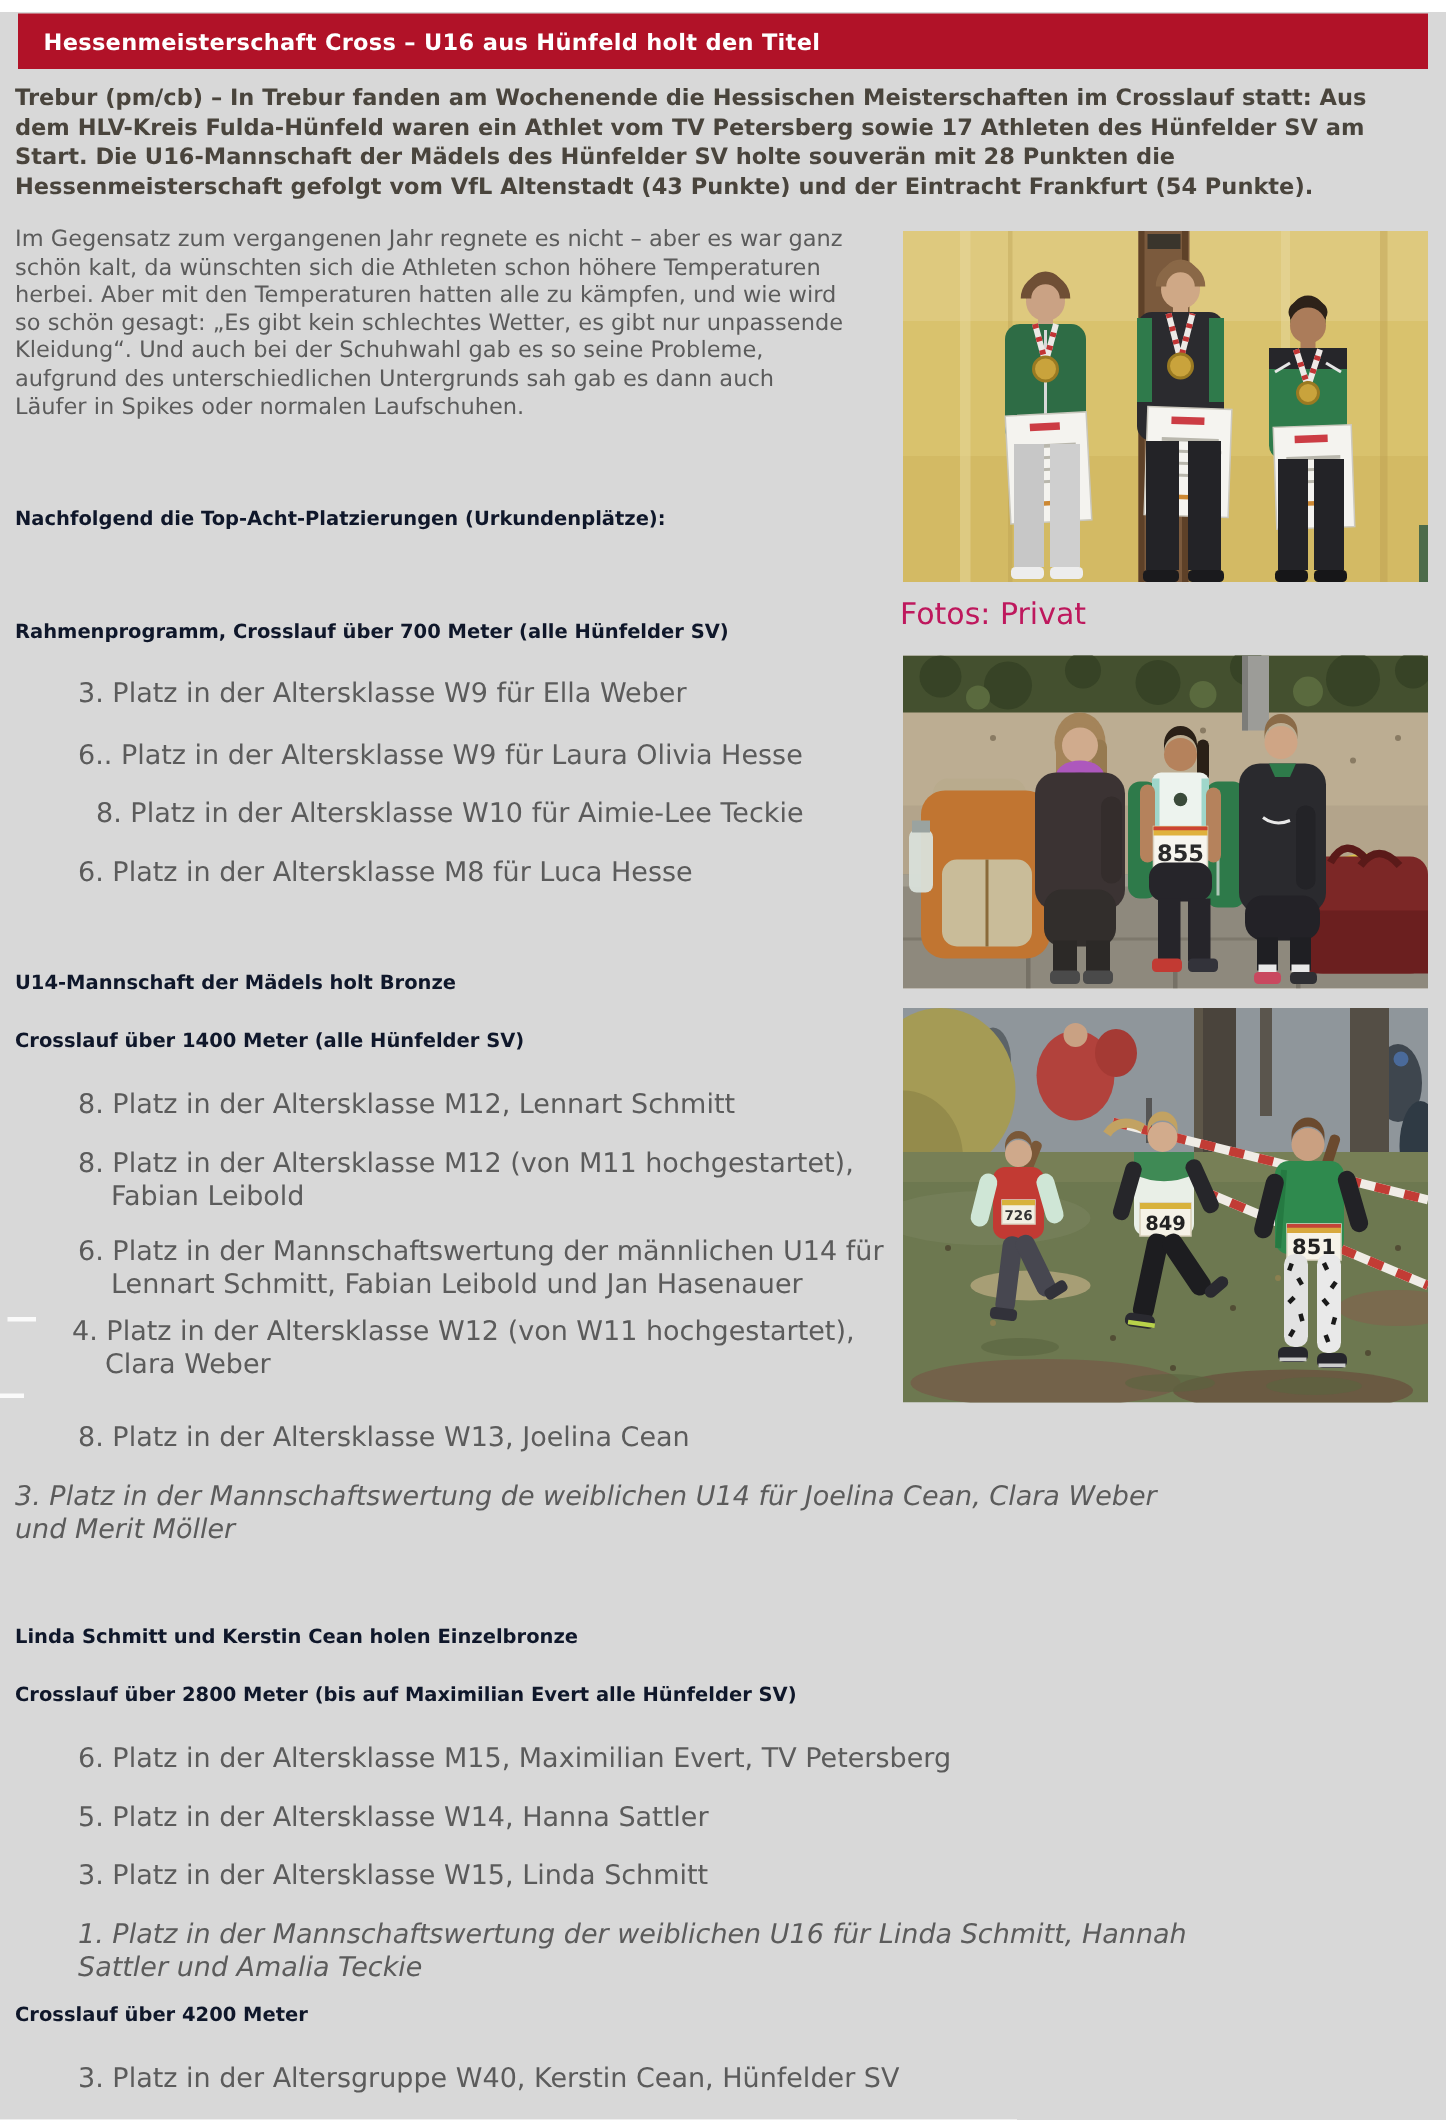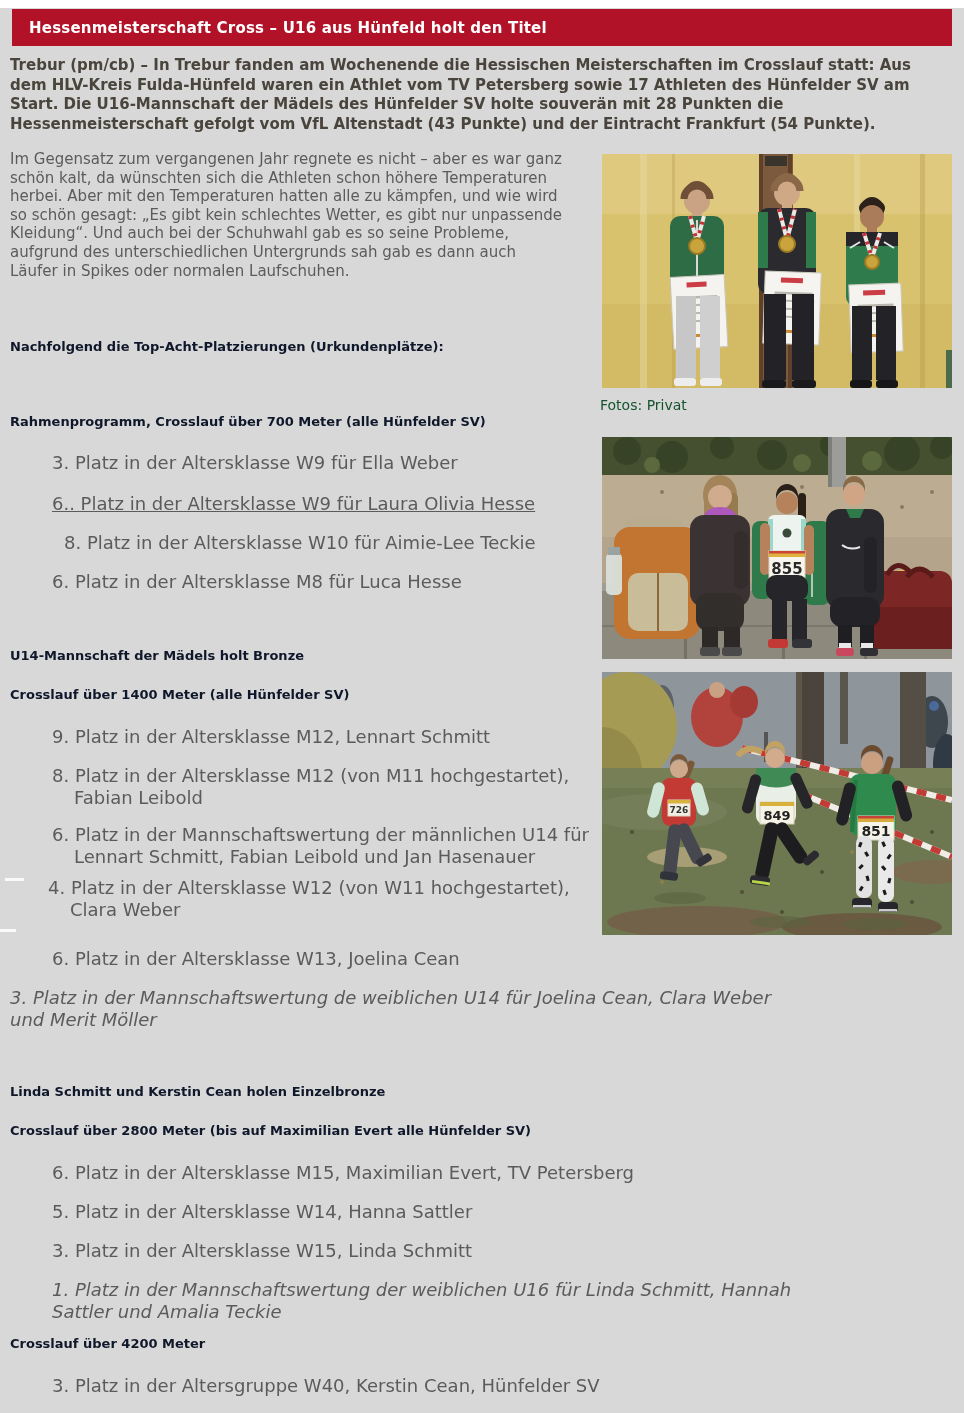--- a/index.html
+++ b/index.html
@@ -21,52 +21,52 @@
   .para {
     position:absolute; left:10px; top:150px; width:558px;
     font-size:15px; line-height:18.6px; color:#5b5b5b;
   }
   .h { position:absolute; font-weight:bold; font-size:13px; color:#0f172a; white-space:nowrap; }
   .item {
     position:absolute; font-size:18px; line-height:21.5px; color:#5b5b5b;
     padding-left:22px; text-indent:-22px;
   }
   .item.nohang { padding-left:0; text-indent:0;font-style:italic; }
-  .caption { position:absolute; left:600px; top:397px; font-size:14px; color:#14532d; }
+  .caption { position:absolute; left:600px; top:397px; font-size:20px; color:#be185d; }
   .photo { position:absolute; left:602px; display:block; }
   .dash { position:absolute; height:3px; background:#fafafa; }
 </style>
 </head>
 <body>
 
 <div class="page">
   <div class="topstrip"></div>
 
   <div class="banner">
     <span class="title">Hessenmeisterschaft Cross – U16 aus Hünfeld holt den Titel</span>
   </div>
 
   <p class="intro">Trebur (pm/cb) – In Trebur fanden am Wochenende die Hessischen Meisterschaften im Crosslauf statt: Aus dem HLV-Kreis Fulda-Hünfeld waren ein Athlet vom TV Petersberg sowie 17 Athleten des Hünfelder SV am Start. Die U16-Mannschaft der Mädels des Hünfelder SV holte souverän mit 28 Punkten die Hessenmeisterschaft gefolgt vom VfL Altenstadt (43 Punkte) und der Eintracht Frankfurt (54 Punkte).</p>
   <p class="para">Im Gegensatz zum vergangenen Jahr regnete es nicht – aber es war ganz schön kalt, da wünschten sich die Athleten schon höhere Temperaturen herbei. Aber mit den Temperaturen hatten alle zu kämpfen, und wie wird so schön gesagt: „Es gibt kein schlechtes Wetter, es gibt nur unpassende Kleidung“. Und auch bei der Schuhwahl gab es so seine Probleme, aufgrund des unterschiedlichen Untergrunds sah gab es dann auch Läufer in Spikes oder normalen Laufschuhen.</p>
 
   <div class="h" style="left:10px; top:339px;">Nachfolgend die Top-Acht-Platzierungen (Urkundenplätze):</div>
 
   <div class="h" style="left:10px; top:414px;">Rahmenprogramm, Crosslauf über 700 Meter (alle Hünfelder SV)</div>
   <div class="item" style="left:52px; top:452px;">3. Platz in der Altersklasse W9 für Ella Weber</div>
-  <div class="item" style="left:52px; top:493px;text-decoration:underline;">6.. Platz in der Altersklasse W9 für Laura Olivia Hesse</div>
+  <div class="item" style="left:52px; top:493px;">6.. Platz in der Altersklasse W9 für Laura Olivia Hesse</div>
   <div class="item" style="left:64px; top:532px;">8. Platz in der Altersklasse W10 für Aimie-Lee Teckie</div>
   <div class="item" style="left:52px; top:571px;">6. Platz in der Altersklasse M8 für Luca Hesse</div>
 
   <div class="h" style="left:10px; top:648px;">U14-Mannschaft der Mädels holt Bronze</div>
   <div class="h" style="left:10px; top:687px;">Crosslauf über 1400 Meter (alle Hünfelder SV)</div>
-  <div class="item" style="left:52px; top:726px;">9. Platz in der Altersklasse M12, Lennart Schmitt</div>
+  <div class="item" style="left:52px; top:726px;">8. Platz in der Altersklasse M12, Lennart Schmitt</div>
   <div class="item" style="left:52px; top:765px; width:550px;">8. Platz in der Altersklasse M12 (von M11 hochgestartet), Fabian Leibold</div>
   <div class="item" style="left:52px; top:824px; width:550px;">6. Platz in der Mannschaftswertung der männlichen U14 für Lennart Schmitt, Fabian Leibold und Jan Hasenauer</div>
   <div class="item" style="left:48px; top:877px; width:532px;">4. Platz in der Altersklasse W12 (von W11 hochgestartet), Clara Weber</div>
-  <div class="item" style="left:52px; top:948px;">6. Platz in der Altersklasse W13, Joelina Cean</div>
+  <div class="item" style="left:52px; top:948px;">8. Platz in der Altersklasse W13, Joelina Cean</div>
   <div class="item nohang" style="left:10px; top:987px; width:778px;">3. Platz in der Mannschaftswertung de weiblichen U14 für Joelina Cean, Clara Weber und Merit Möller</div>
 
   <div class="h" style="left:10px; top:1084px;">Linda Schmitt und Kerstin Cean holen Einzelbronze</div>
   <div class="h" style="left:10px; top:1123px;">Crosslauf über 2800 Meter (bis auf Maximilian Evert alle Hünfelder SV)</div>
   <div class="item" style="left:52px; top:1162px;">6. Platz in der Altersklasse M15, Maximilian Evert, TV Petersberg</div>
   <div class="item" style="left:52px; top:1201px;">5. Platz in der Altersklasse W14, Hanna Sattler</div>
   <div class="item" style="left:52px; top:1240px;">3. Platz in der Altersklasse W15, Linda Schmitt</div>
   <div class="item nohang" style="left:52px; top:1279px; width:778px;">1. Platz in der Mannschaftswertung der weiblichen U16 für Linda Schmitt, Hannah Sattler und Amalia Teckie</div>
 
   <div class="h" style="left:10px; top:1336px;">Crosslauf über 4200 Meter</div>

